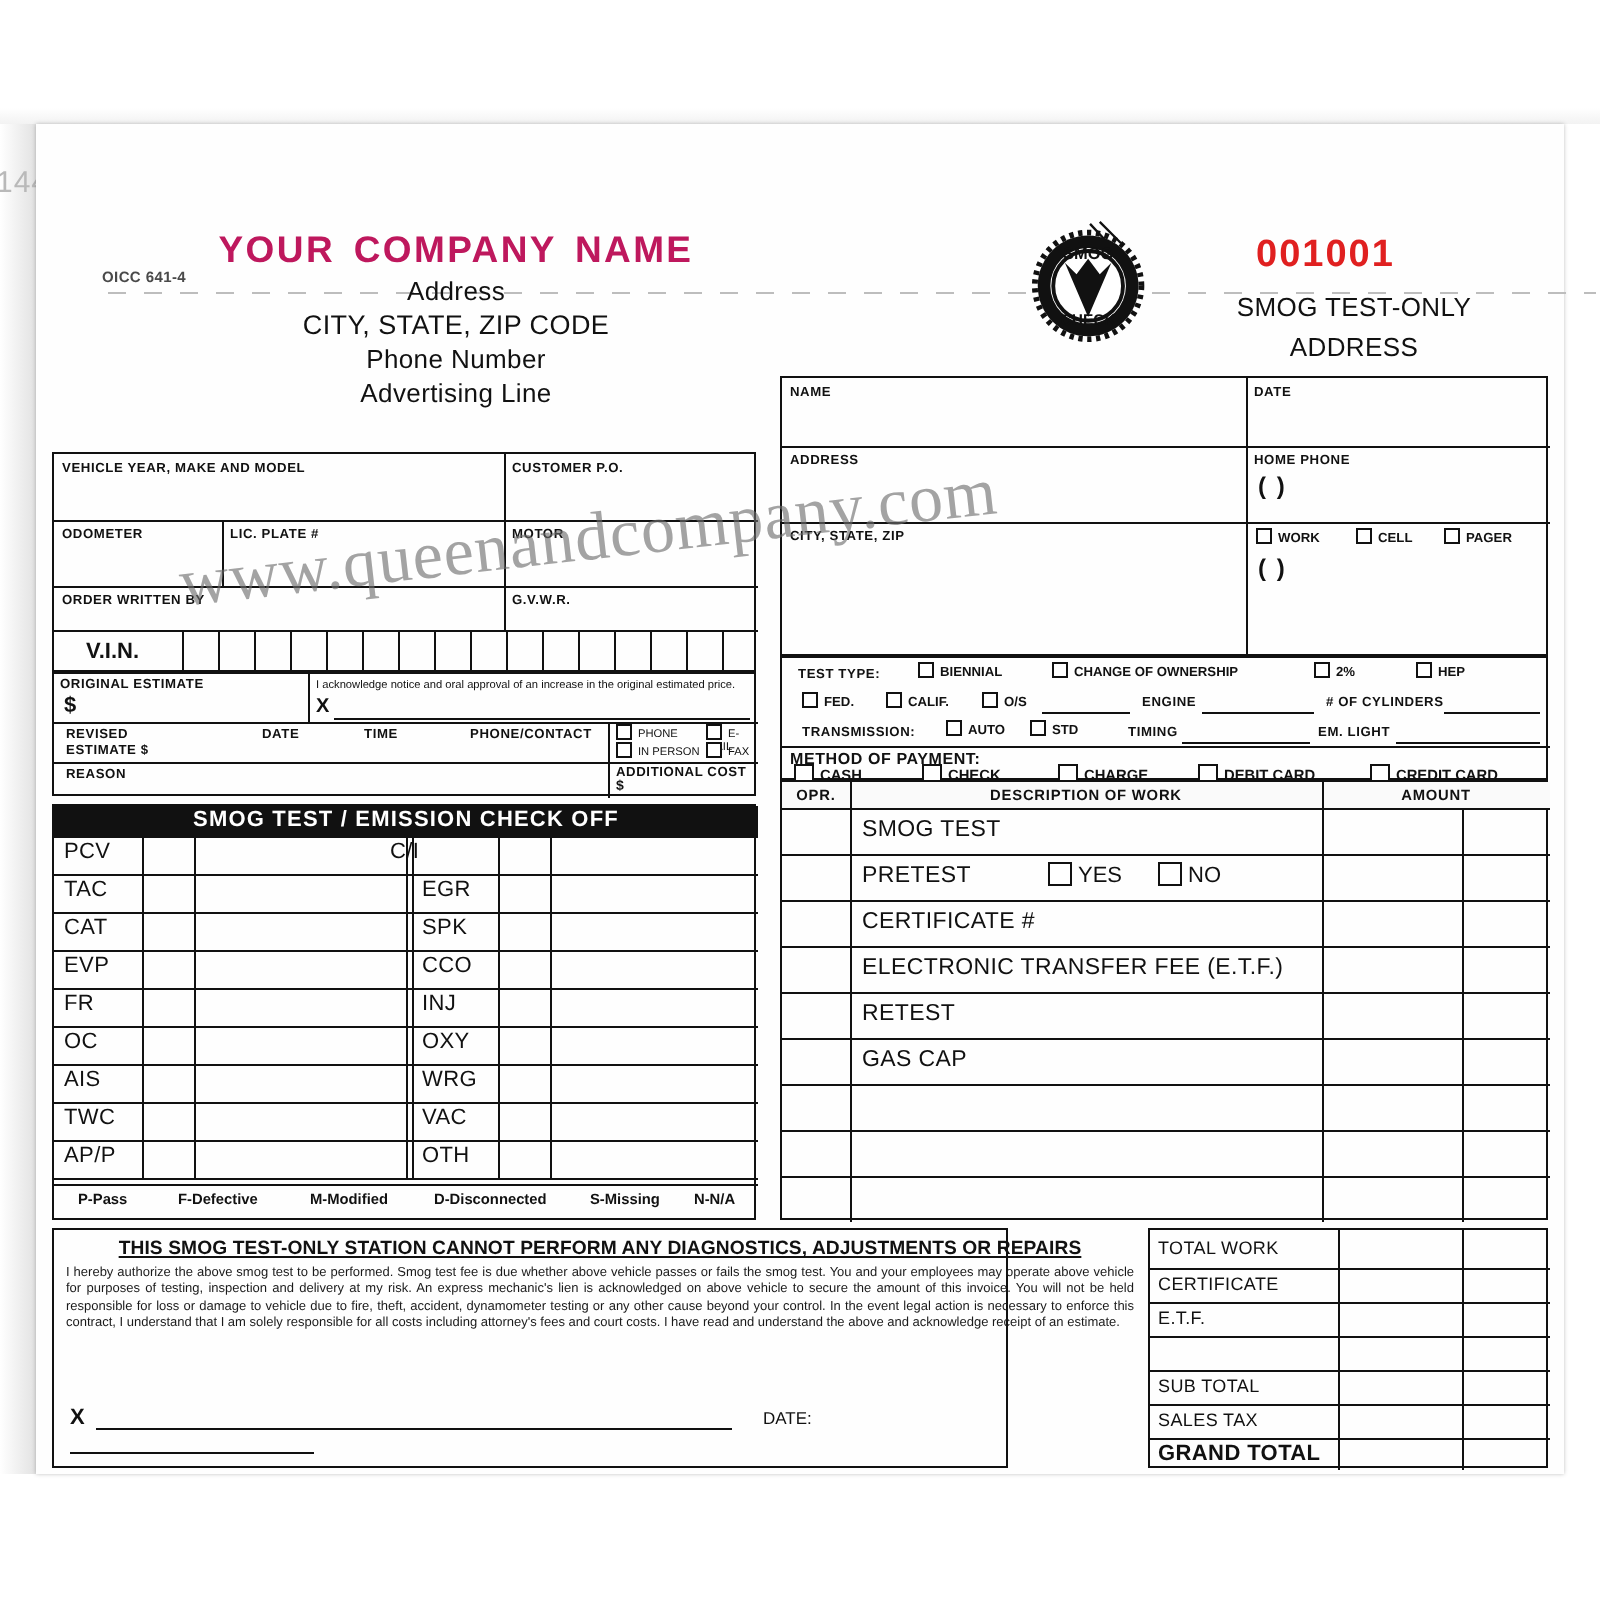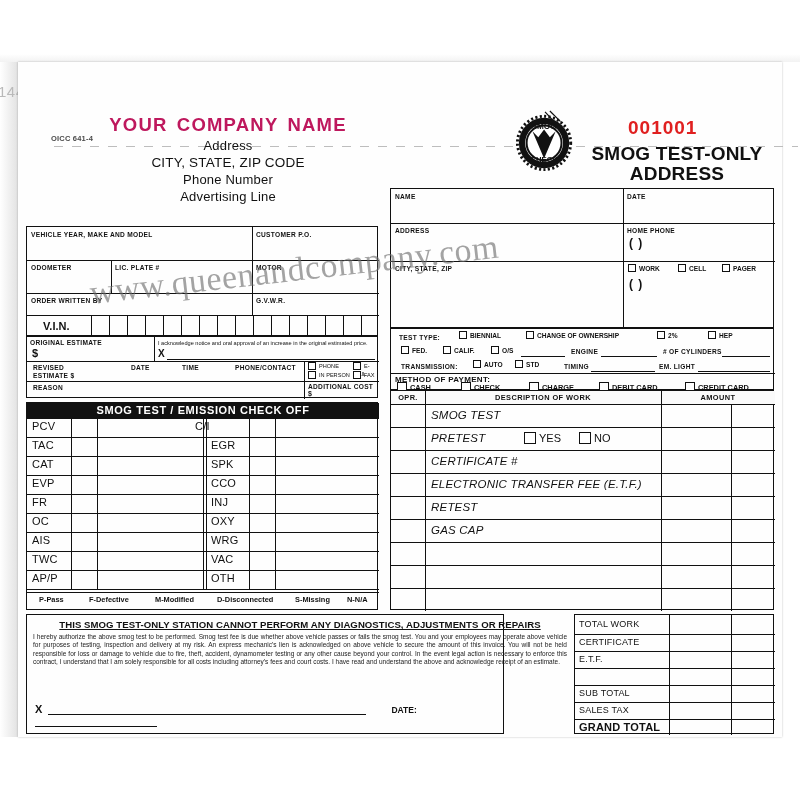--- a/index.html
+++ b/index.html
@@ -42,21 +42,21 @@
   
   .hdr{position:absolute;left:0;top:0;width:764px;height:130px;}
   .co-block{position:absolute;left:60px;top:52px;width:300px;text-align:center;}
   .co-name{font-size:18.5px;font-weight:bold;letter-spacing:1.2px;color:#be185d;word-spacing:3px;}
   .co-line{font-size:13px;color:#111;margin-top:2px;letter-spacing:.2px;}
   .co-line.cs{font-size:13.5px;}
 
   .logo{position:absolute;left:497px;top:48px;width:62px;height:62px;}
   .invno{position:absolute;left:610px;top:55px;font-size:19px;font-weight:bold;color:#e02020;letter-spacing:1px;}
   .inv-title{position:absolute;left:560px;top:82px;width:198px;text-align:center;
-    font-size:19px;font-weight:bold;color:#111;line-height:20px;letter-spacing:.2px;}
+    font-size:13px;font-weight:normal;color:#111;line-height:20px;letter-spacing:.2px;}
 
   
   .wm{
     position:absolute;left:72px;top:212px;width:560px;
     font-family:"Liberation Serif", serif;
     font-size:34px;color:#6d6d6d;opacity:.62;
     transform:rotate(-6.5deg);transform-origin:left center;
     white-space:nowrap;pointer-events:none;letter-spacing:.5px;
   }
 
@@ -88,21 +88,21 @@
     font-size:11px;font-weight:bold;text-align:center;line-height:15px;letter-spacing:.6px;}
   .chk-rowlab{position:absolute;font-size:11px;color:#111;letter-spacing:.2px;}
   .legend{position:absolute;left:0;top:189px;width:352px;height:15px;
     font-size:7.4px;font-weight:bold;color:#111;}
   .legend span{position:absolute;white-space:nowrap;}
 
   
   .work{position:absolute;left:372px;top:328px;width:384px;height:220px;}
   .wkhdr{position:absolute;height:13px;font-size:7.4px;font-weight:bold;text-align:center;
     line-height:13px;color:#111;letter-spacing:.4px;background:#fafafa;}
-  .wkrow{position:absolute;font-size:11.5px;color:#111;letter-spacing:.2px;font-style:italic;}
+  .wkrow{position:absolute;font-size:11.5px;color:#111;letter-spacing:.2px;}
 
   
   .disc{position:absolute;left:8px;top:552px;width:478px;height:120px;}
   .disc-title{position:absolute;left:5px;top:4px;width:536px;text-align:center;
     font-size:9.6px;font-weight:bold;color:#111;text-decoration:underline;letter-spacing:.05px;}
   .disc-body{position:absolute;left:6px;top:18px;width:534px;
     font-size:6.5px;line-height:8.4px;color:#1a1a1a;text-align:justify;}
   .sig{position:absolute;left:8px;bottom:6px;font-size:11px;font-weight:bold;color:#111;}
 
   
@@ -402,21 +402,21 @@
         <span class="cbx xl"></span><span>NO</span>
       </div>
     </div>
 
     <div class="disc bx">
       <div class="disc-title">THIS SMOG TEST-ONLY STATION CANNOT PERFORM ANY DIAGNOSTICS, ADJUSTMENTS OR REPAIRS</div>
       <div class="disc-body">I hereby authorize the above smog test to be performed. Smog test fee is due whether above vehicle passes or fails the smog test. You and your employees may operate above vehicle for purposes of testing, inspection and delivery at my risk. An express mechanic's lien is acknowledged on above vehicle to secure the amount of this invoice. You will not be held responsible for loss or damage to vehicle due to fire, theft, accident, dynamometer testing or any other cause beyond your control. In the event legal action is necessary to enforce this contract, I understand that I am solely responsible for all costs including attorney's fees and court costs. I have read and understand the above and acknowledge receipt of an estimate.</div>
       <div class="sig">
         <span>X</span>
         <span class="dline" style="width:318px;margin-left:3px;"></span>
-        <span style="font-size:8.5px;font-weight:bold;margin-left:22px;">DATE:</span>
+        <span style="font-size:8.5px;font-weight:normal;margin-left:12px;">DATE:</span>
         <span class="dline" style="width:122px;"></span>
       </div>
     </div>
 
     <div class="tot bx">
       <div class="hl" style="left:0;top:19px;width:200px;"></div>
       <div class="hl" style="left:0;top:36px;width:200px;"></div>
       <div class="hl" style="left:0;top:53px;width:200px;"></div>
       <div class="hl" style="left:0;top:70px;width:200px;"></div>
       <div class="hl" style="left:0;top:87px;width:200px;"></div>

